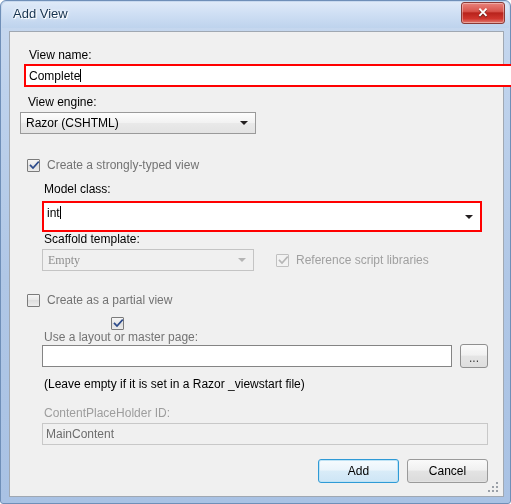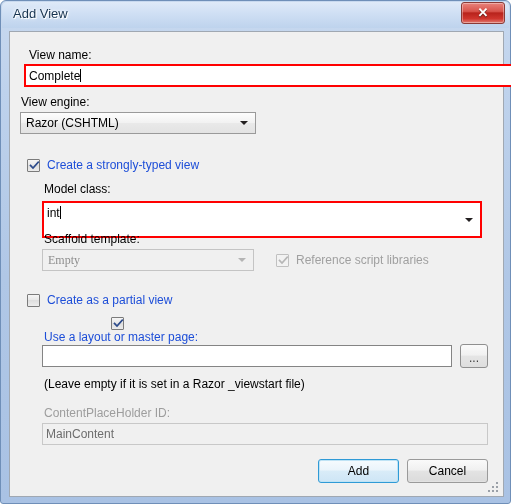--- a/index.html
+++ b/index.html
@@ -207,21 +207,21 @@
   .cbox.disabled {
     border-color: #c0c0c0;
     background: #f2f2f2;
   }
   .cbox .tick {
     position: absolute;
     left: 1px; top: 0px;
     width: 11px; height: 11px;
   }
   .cbox .tick svg { display: block; }
-  .cbox-label { font-size: 12px; color: #1d4ed8; }
+  .cbox-label { font-size: 12px; color: #737373; }
   .cbox-label.disabled { color: #a0a0a0; }
 
   
   .btn {
     position: absolute;
     box-sizing: border-box;
     background: linear-gradient(to bottom, #fafafa 0%, #f0f0f0 46%, #e3e3e3 50%, #dcdcdc 94%, #e6e6e6 100%);
     border: 1px solid #9a9a9a;
     border-radius: 3px;
     font-size: 12px;
@@ -266,39 +266,39 @@
     </div>
   </div>
 
   <div class="client">
 
     <div class="label" style="left:11px; top:16px;margin-left:8px;">View name:</div>
     <div class="textbox highlight" style="left:14px; top:32px; width:500px; height:23px; line-height:21px;">
       <span>Complete</span><span class="caret"></span>
     </div>
 
-    <div class="label" style="left:11px; top:63px;">View engine:</div>
+    <div class="label" style="left:18px; top:63px;">View engine:</div>
     <div class="combo" style="left:10px; top:80px; width:236px; height:22px;">
       <span>Razor (CSHTML)</span>
       <span class="combo-arrow"></span>
     </div>
 
     <div class="checkbox-row" style="left:17px; top:126px;">
       <span class="cbox">
         <span class="tick">
           <svg width="11" height="11" viewBox="0 0 11 11">
             <path d="M1.5 5.4 L4 8 L9.2 2.2" stroke="#2b4a8b" stroke-width="1.6" fill="none" stroke-linecap="square"></path>
           </svg>
         </span>
       </span>
       <span class="cbox-label">Create a strongly-typed view</span>
     </div>
 
     <div class="label" style="left:34px; top:150px;">Model class:</div>
-    <div class="combo-edit highlight" style="left:32px; top:169px; width:440px; height:37px;">
+    <div class="combo-edit highlight" style="left:32px; top:169px; width:440px; height:31px;">
       <span>int</span><span class="caret"></span>
       <span class="combo-arrow"></span>
     </div>
 
     <div class="label" style="left:34px; top:200px;">Scaffold template:</div>
     <div class="combo disabled" style="left:32px; top:217px; width:212px; height:22px;">
       <span>Empty</span>
       <span class="combo-arrow"></span>
     </div>
 

